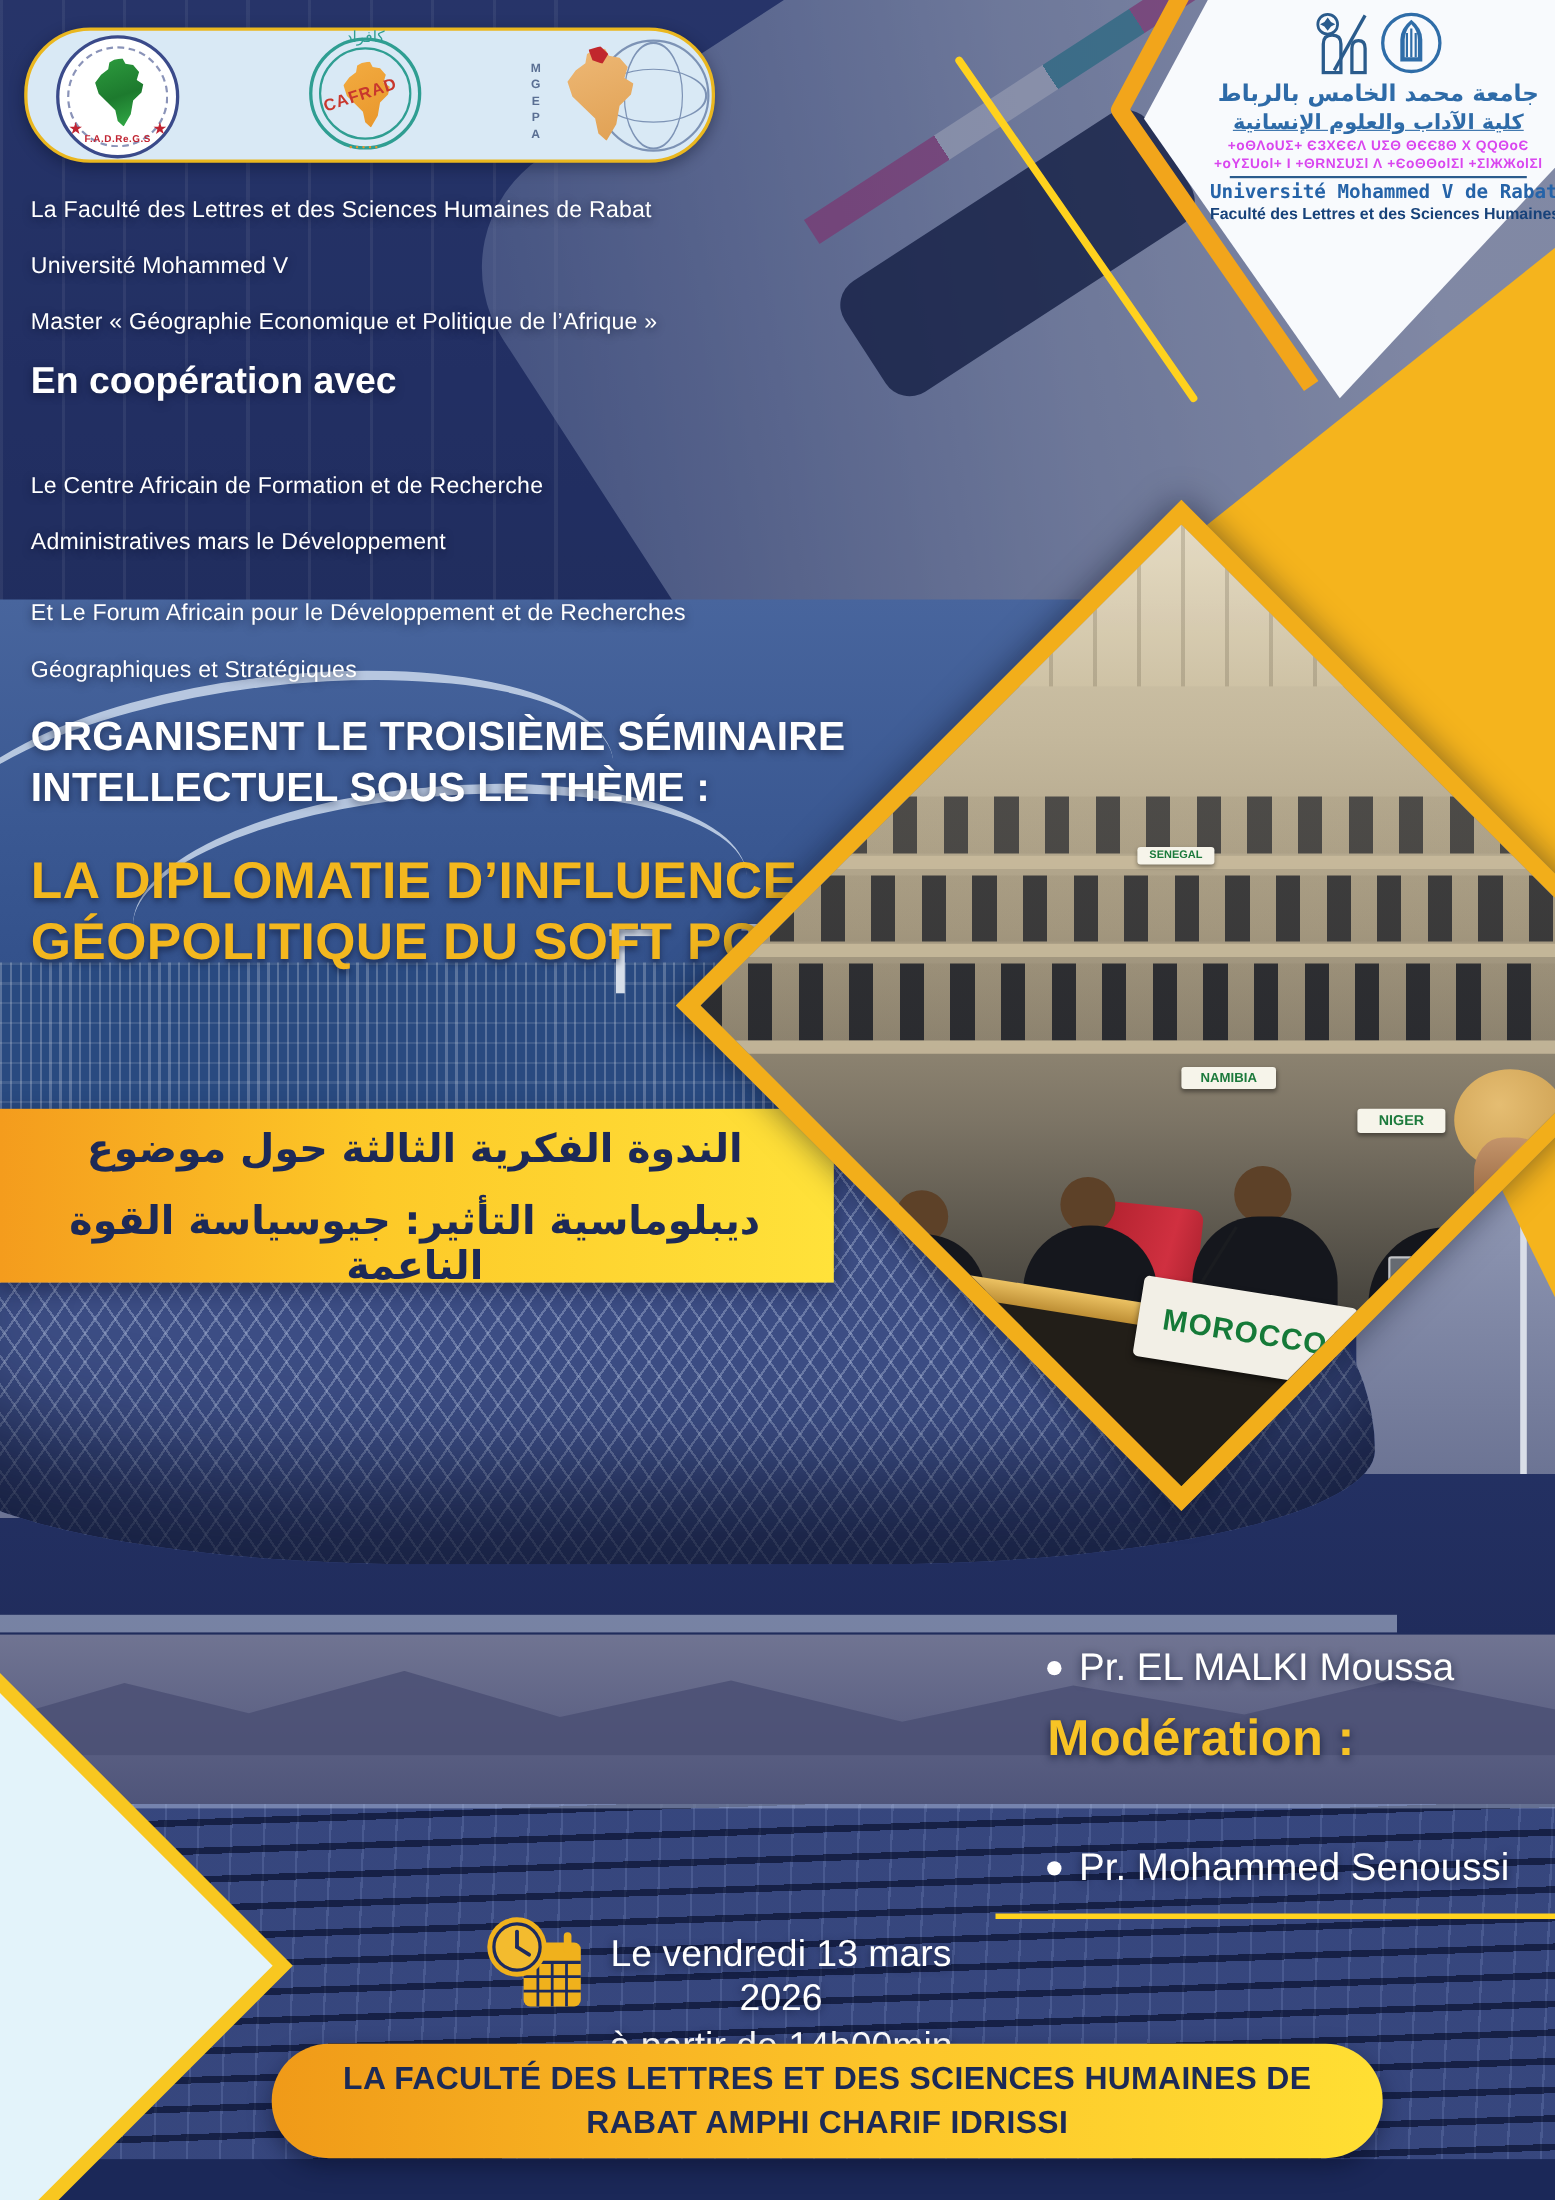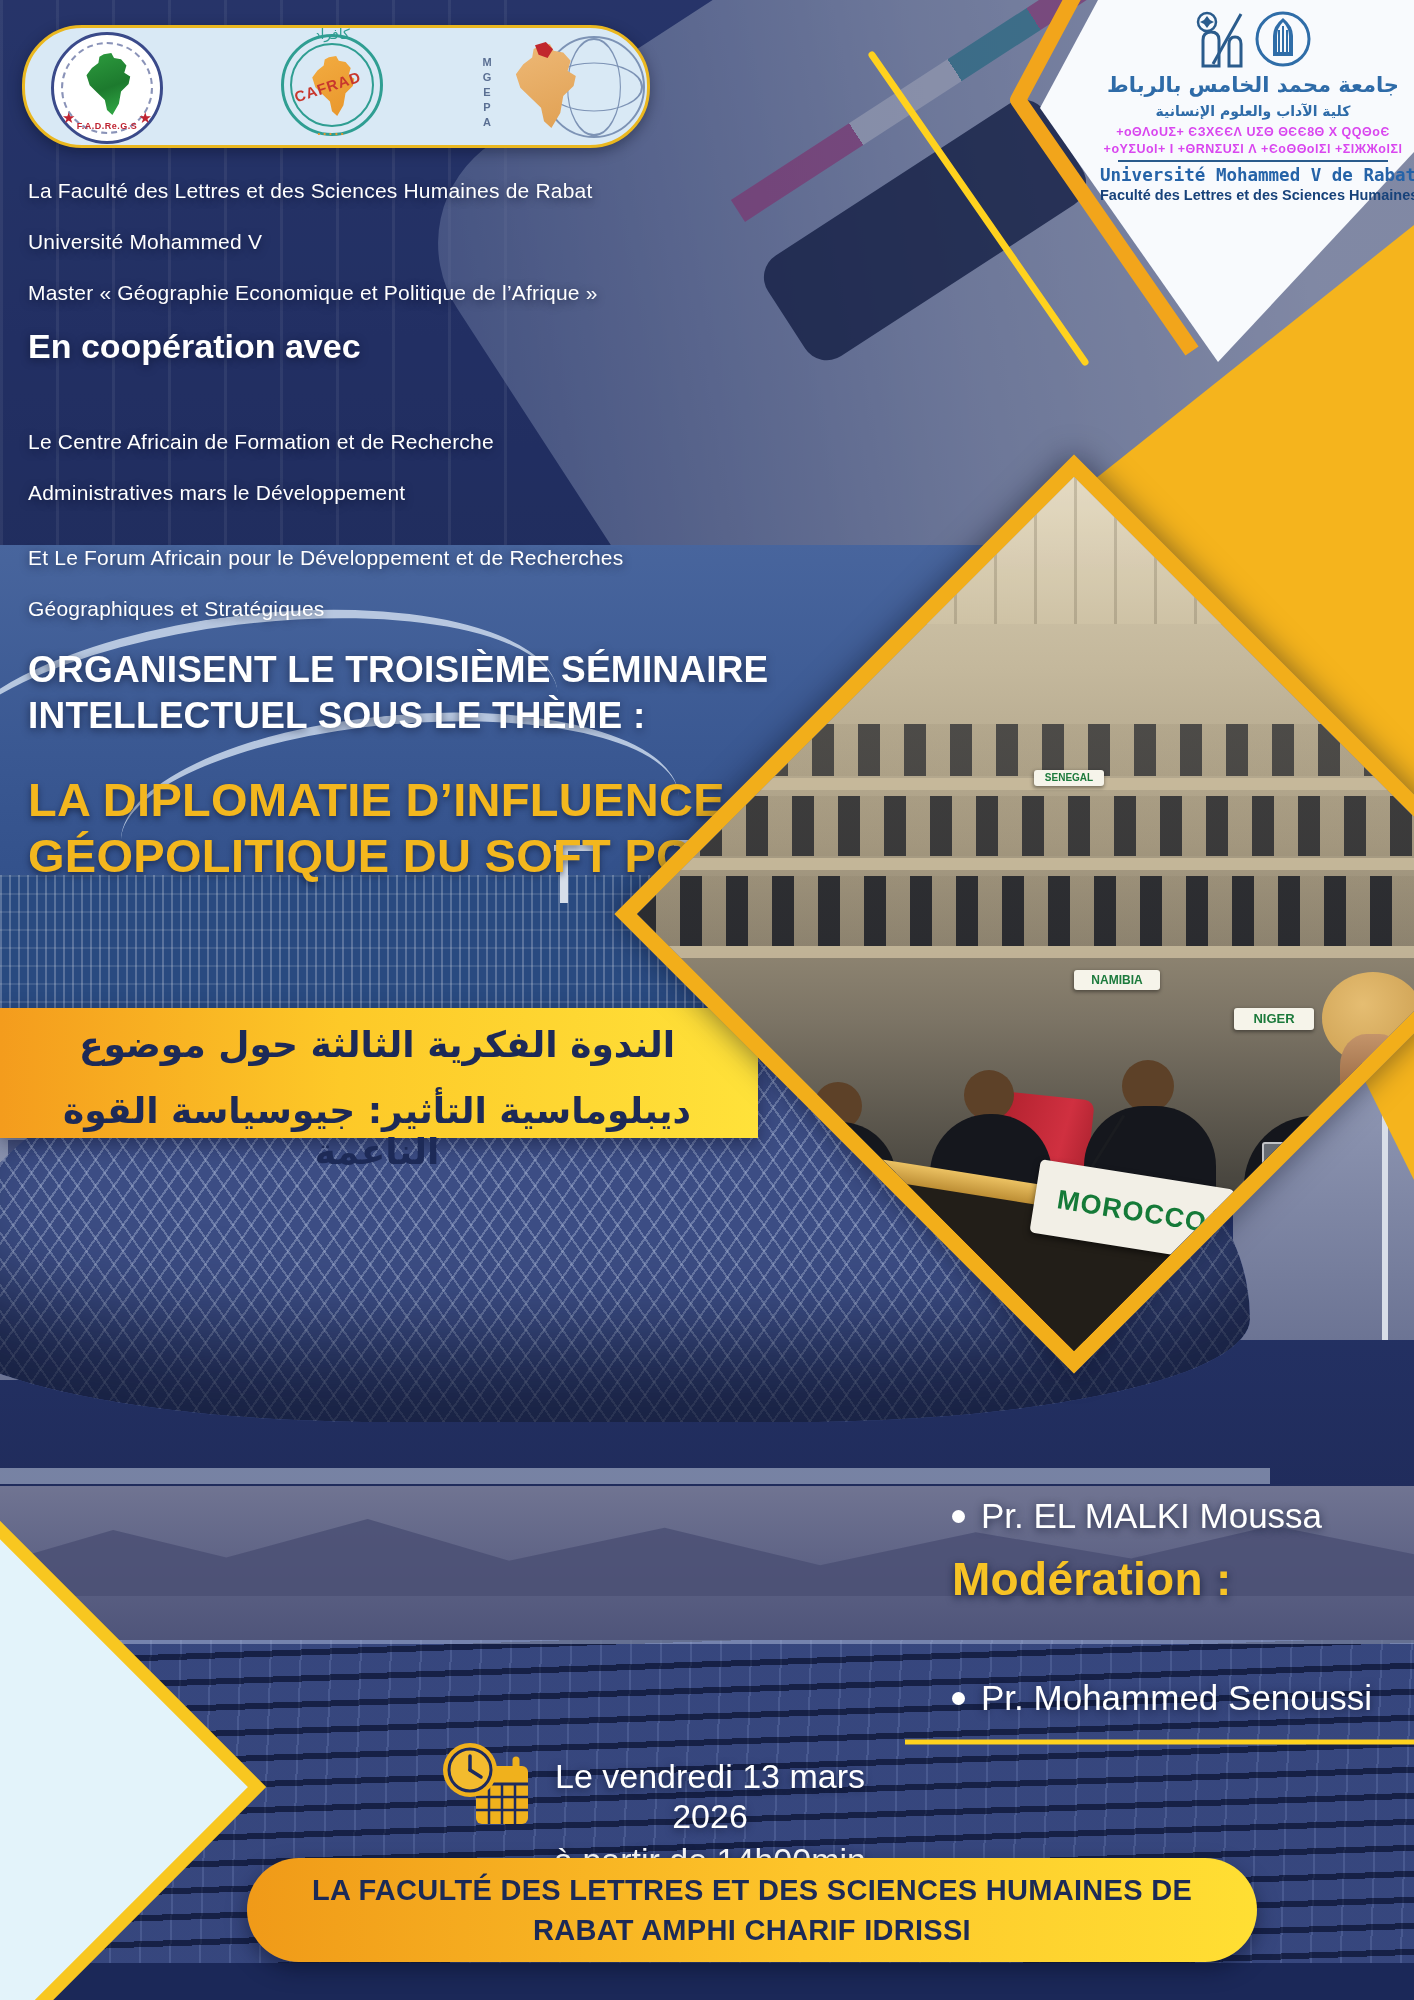--- a/index.html
+++ b/index.html
@@ -101,21 +101,21 @@
     text-shadow:0 2px 8px rgba(8,15,40,.6);}
   .t-line{font-size:21px;line-height:29px;margin-bottom:22px;font-weight:500;letter-spacing:.2px;}
   .t-coop{font-size:34px;line-height:34px;font-weight:bold;margin:8px 0 64px;}
   .t-p1b{margin-bottom:36px;}
   .t-p2b{margin-bottom:28px;}
   .t-org{font-size:37px;line-height:37px;font-weight:bold;margin-bottom:9px;letter-spacing:.2px;}
   .t-org2{margin-bottom:42px;}
   .t-title{font-size:47px;line-height:47px;font-weight:bold;color:#f3b71e;margin-bottom:9px;
     text-shadow:0 3px 6px rgba(10,18,45,.55);letter-spacing:.3px;}
   
-  .ar-box{left:0;top:1008px;width:758px;height:130px;
+  .ar-box{left:0;top:1008px;width:758px;height:158px;
     background:linear-gradient(90deg,#f49c1d 0%,#fdc928 45%,#ffe23a 100%);
     box-shadow:0 6px 18px rgba(8,14,40,.45);}
   .ar-line{position:absolute;right:26px;width:710px;text-align:center;
     font-family:"DejaVu Sans",sans-serif;font-size:36px;font-weight:bold;color:#1d2a57;direction:rtl;}
   .ar-l1{top:16px;} .ar-l2{top:82px;}
   
   .diamond{left:749px;top:589px;width:618px;height:618px;border:16px solid #f2ae1a;
     transform:rotate(45deg);overflow:hidden;background:#8a8271;box-shadow:0 0 30px rgba(5,10,30,.5);}
   .scene{position:absolute;left:-131px;top:-131px;width:880px;height:880px;transform:rotate(-45deg);
     background:linear-gradient(180deg,#d8cdb2 0%,#c4b89c 22%,#a99d84 42%,#7c7465 62%,#4a4740 80%,#353430 100%);}
@@ -251,21 +251,21 @@
       <svg width="56" height="58" viewBox="0 0 56 58">
         <circle cx="28" cy="29" r="26" fill="#f8fafd" stroke="#2f6da8" stroke-width="3"></circle>
         <path d="M28 8 Q38 16 38 26 L38 46 L18 46 L18 26 Q18 16 28 8 Z" fill="#2f6da8"></path>
         <path d="M28 12 Q34 18 34 26 L34 42 L22 42 L22 26 Q22 18 28 12 Z" fill="#f8fafd"></path>
         <line x1="24" y1="20" x2="24" y2="42" stroke="#2f6da8" stroke-width="2"></line>
         <line x1="28" y1="16" x2="28" y2="42" stroke="#2f6da8" stroke-width="2"></line>
         <line x1="32" y1="20" x2="32" y2="42" stroke="#2f6da8" stroke-width="2"></line>
       </svg>
     </div>
     <div class="uni-ar">جامعة محمد الخامس بالرباط</div>
-    <div class="uni-ar" style="font-size:14px;">كلية الآداب والعلوم الإنسانية</div>
+    <div class="uni-ar" style="font-size:19px;text-decoration:underline;">كلية الآداب والعلوم الإنسانية</div>
     <div class="uni-tif">+oΘΛoUΣ+ ЄЗXЄЄΛ UΣΘ ΘЄЄ8Θ X QQΘoЄ</div>
     <div class="uni-tif">+oYΣUol+ I +ΘRNΣUΣl Λ +ЄoΘΘolΣl +ΣlЖЖolΣl</div>
     <div class="uni-rule"></div>
     <div class="uni-fr">Université Mohammed V de Rabat</div>
     <div class="uni-fac">Faculté des Lettres et des Sciences Humaines</div>
   </div>
 
   <div class="abs intro">
     <div class="t-line">La Faculté des Lettres et des Sciences Humaines de Rabat</div>
     <div class="t-line">Université Mohammed V</div>

